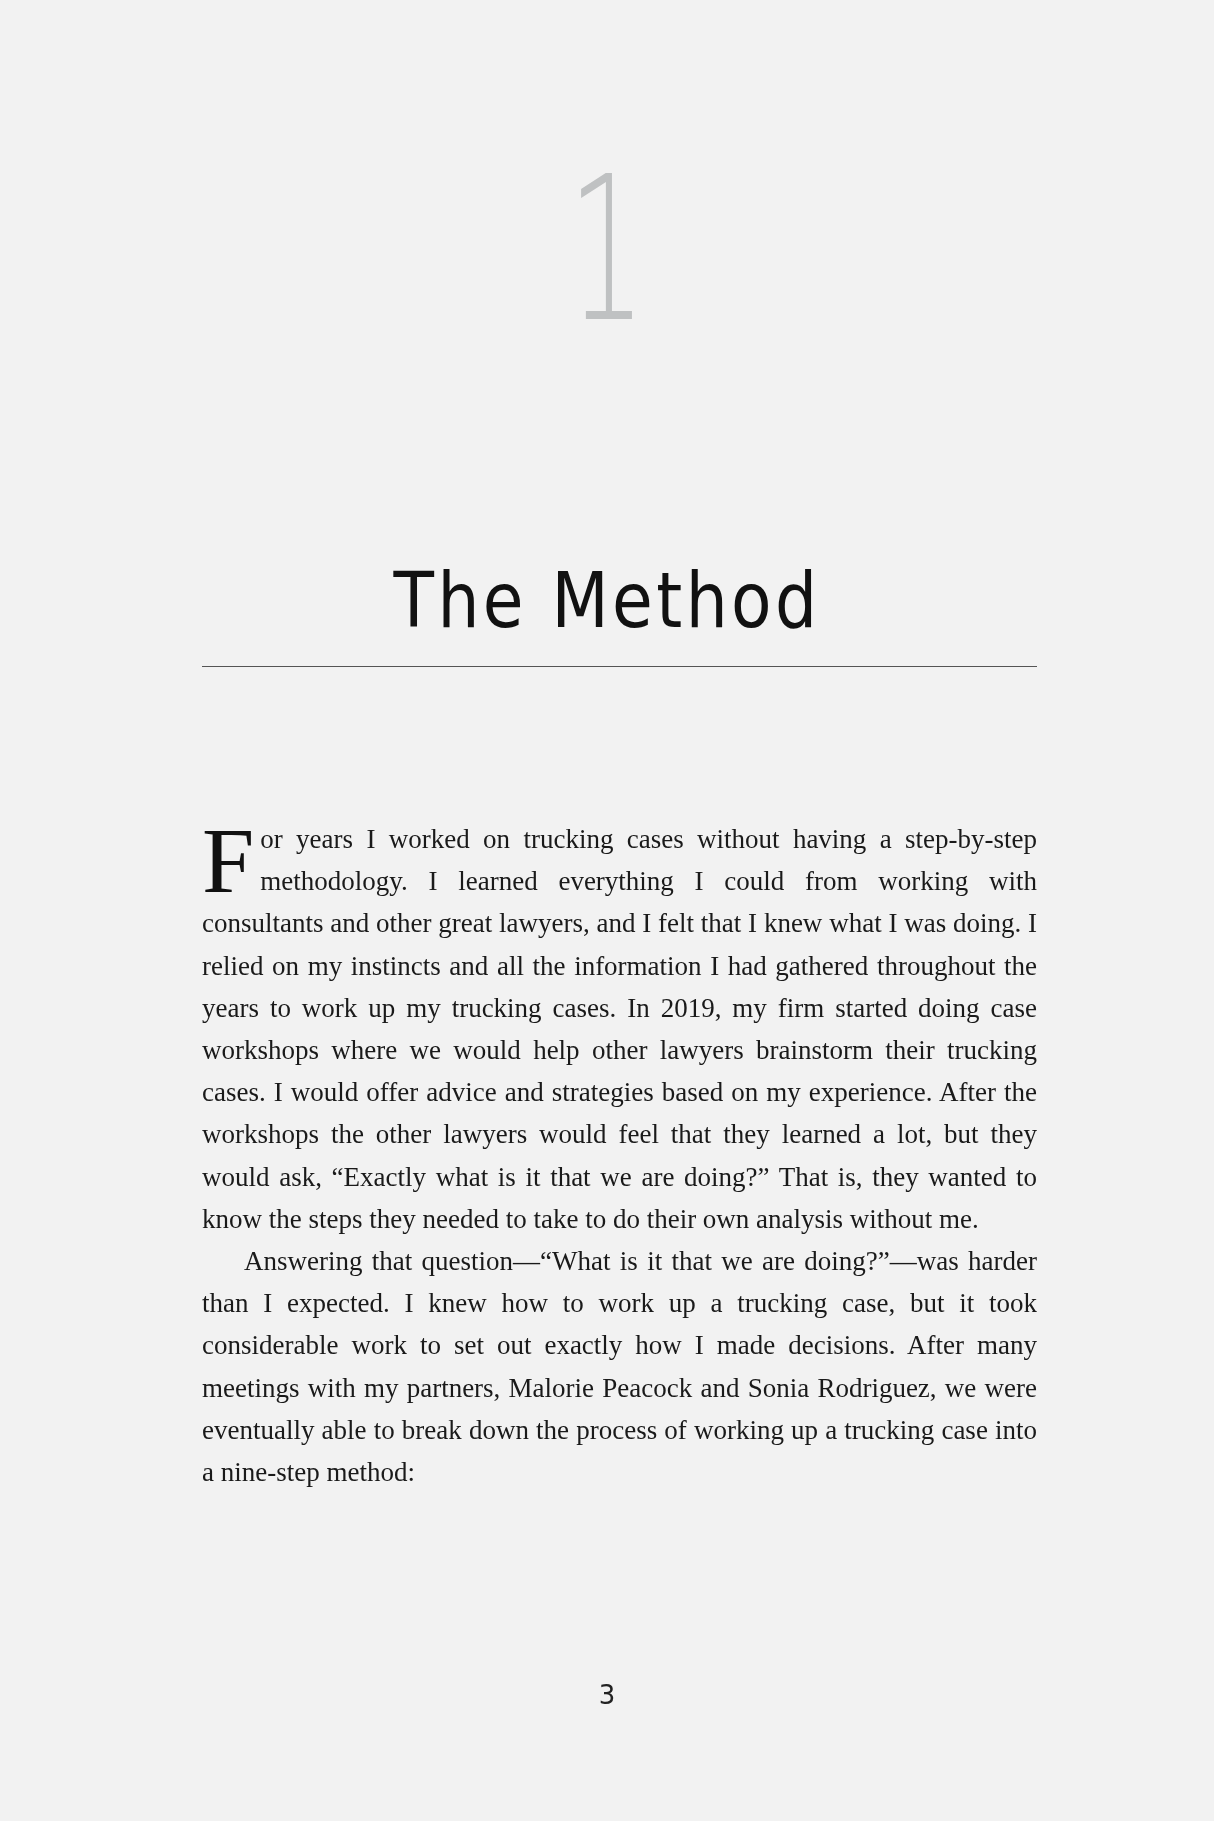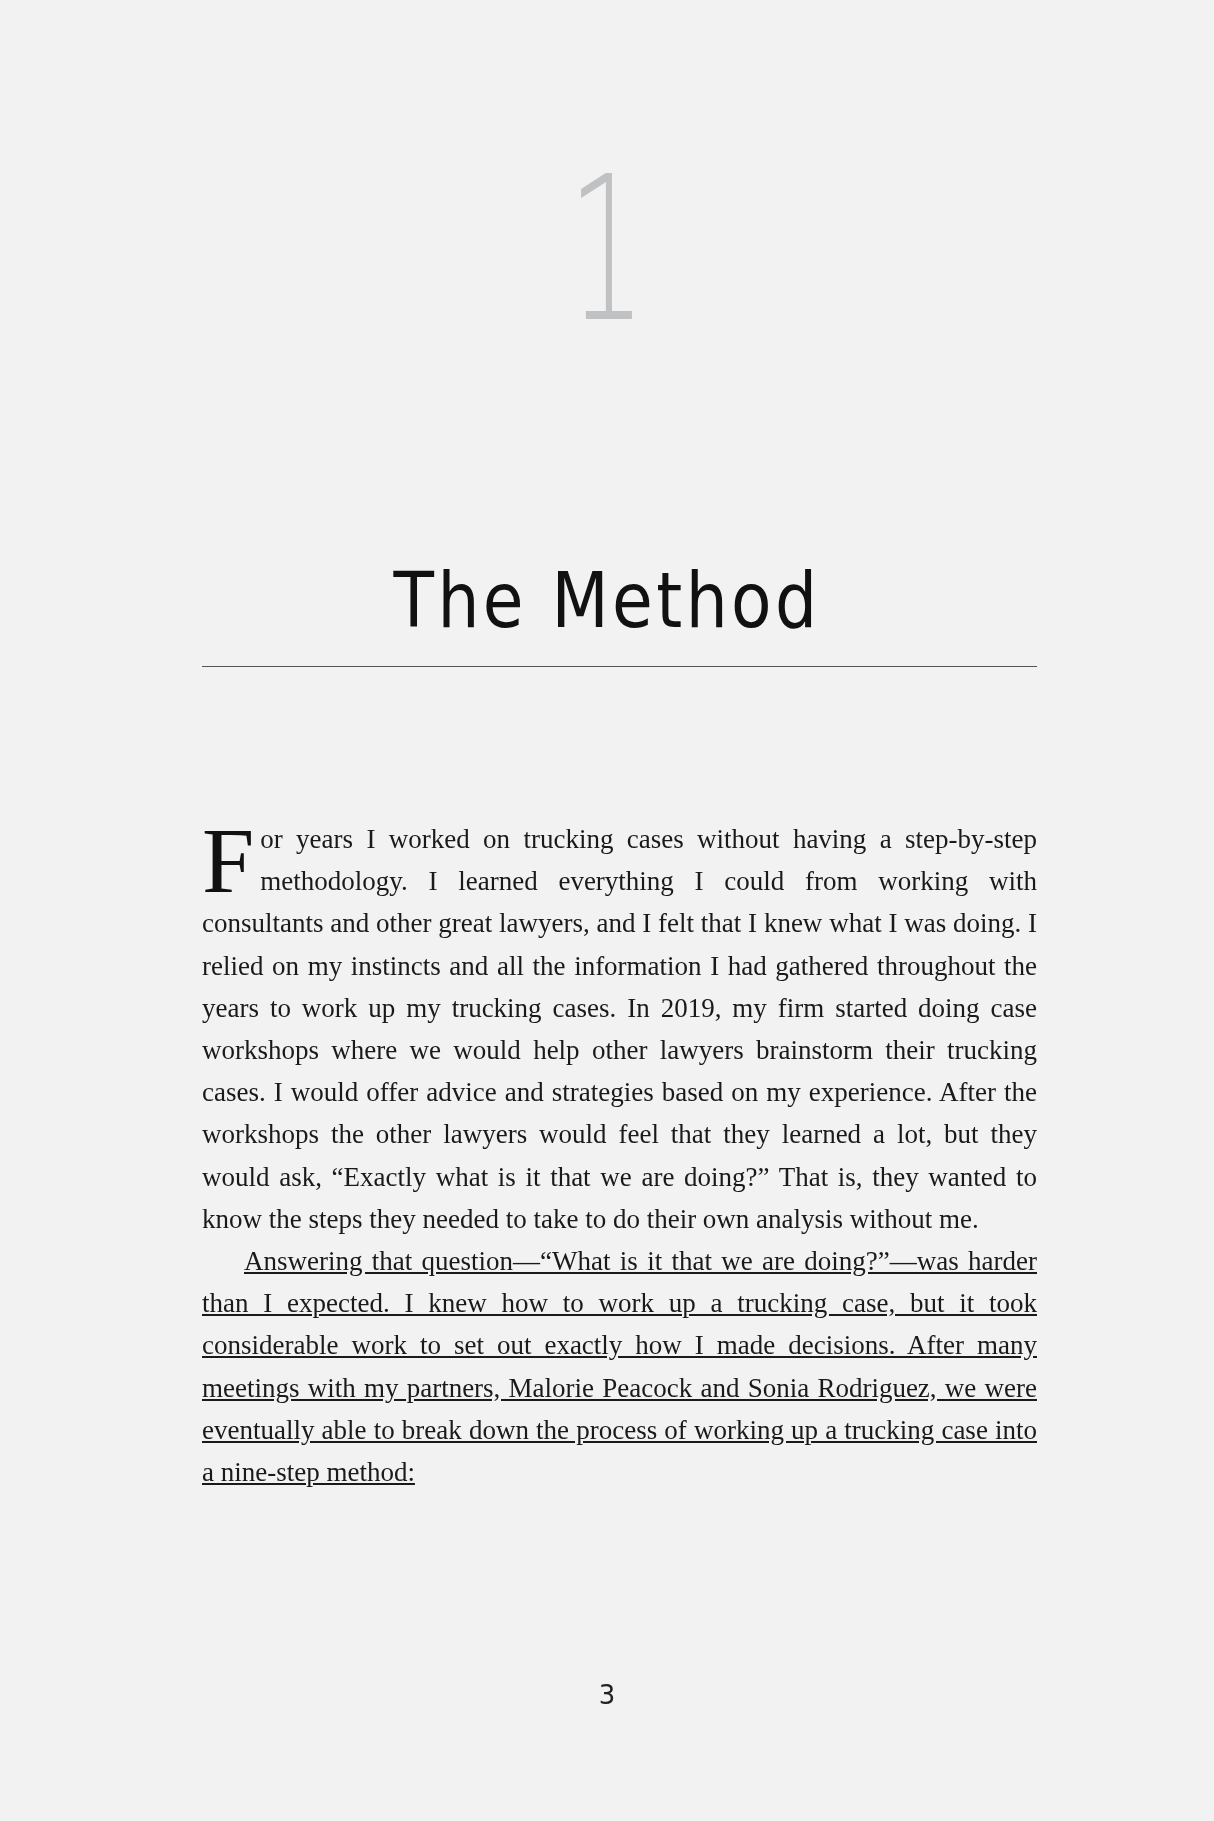--- a/index.html
+++ b/index.html
@@ -45,21 +45,21 @@
     position: absolute;
     left: 202px; top: 818px;
     width: 835px;
     font-family: "Liberation Serif", serif;
     font-size: 27px;
     line-height: 42.2px;
     color: #1a1a1a;
     text-align: justify;
   }
   .body-text p { margin: 0; }
-  .body-text p.indent { text-indent: 42px; text-decoration: underline; }
+  .body-text p.indent { text-indent: 42px; }
   .dropcap {
     float: left;
     font-family: "Liberation Serif", serif;
     font-size: 94px;
     line-height: 76px;
     margin-top: 4px;
     margin-right: 6px;
     color: #111;
   }
   .page-number {

